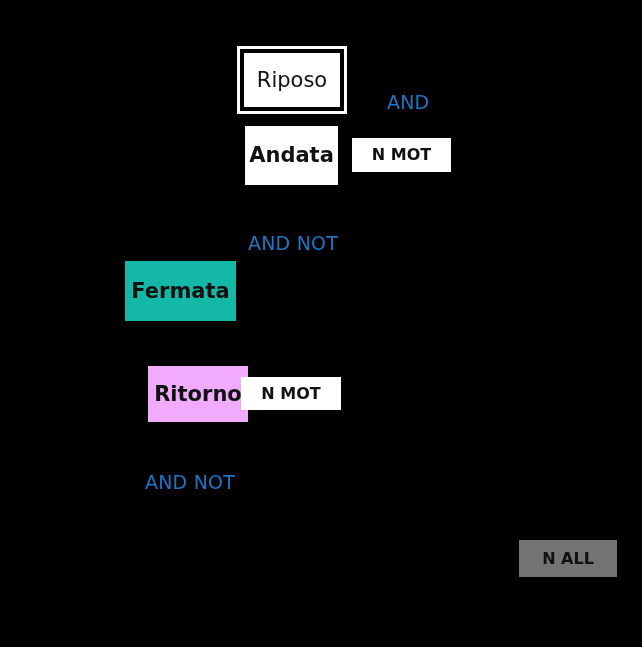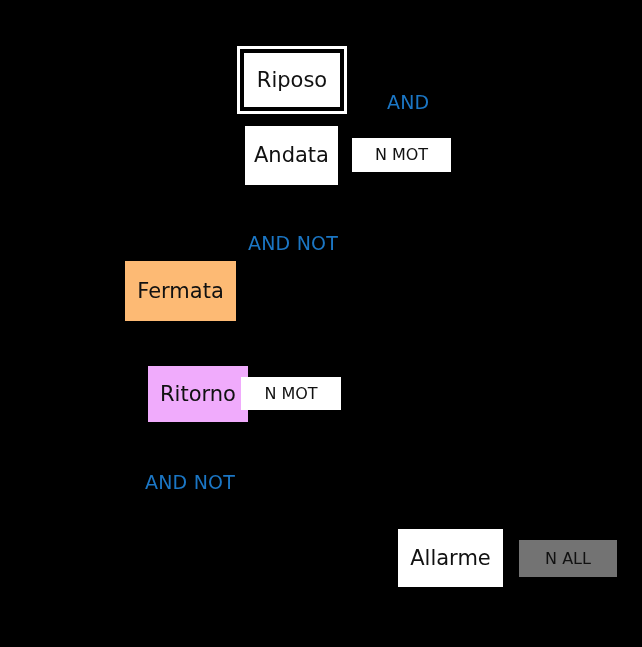--- a/index.html
+++ b/index.html
@@ -24,21 +24,21 @@
     color: #000000;
     display: flex;
     align-items: center;
     justify-content: center;
     line-height: 1;
     white-space: nowrap;
   }
   .node .node-label {
     display: block;
     color: #111111;
-    font-weight: 400;
+    font-weight: 700;
     text-align: right;
   }
   
   .state {
     font-size: 21px;
   }
   
   .signal {
     font-size: 16px;
   }
@@ -93,37 +93,34 @@
   </div>
 
   <div class="node signal" style="left: 352px; top: 138px; width: 99px; height: 34px; background: rgb(255, 255, 255); color: rgb(17, 17, 17);">
     <span class="node-label">N MOT</span>
   </div>
 
   <div class="connector" style="left: 248px; top: 234px; color: rgb(27, 118, 196);">
     <span>AND NOT</span>
   </div>
 
-  <div class="node state" style="left: 125px; top: 261px; width: 111px; height: 60px; background: #fdba74; color: rgb(17, 17, 17);">
+  <div class="node state" style="left: 125px; top: 261px; width: 111px; height: 60px; background: #14b8a6; color: rgb(17, 17, 17);">
     <span class="node-label">Fermata</span>
   </div>
 
   <div class="node state" style="left: 130px; top: 366px; width: 100px; height: 56px; background: #f0abfc; color: rgb(17, 17, 17); margin-left: 18px;">
     <span class="node-label">Ritorno</span>
   </div>
 
   <div class="node signal" style="left: 241px; top: 377px; width: 100px; height: 33px; background: rgb(255, 255, 255); color: rgb(17, 17, 17);">
     <span class="node-label">N MOT</span>
   </div>
 
   <div class="connector" style="left: 145px; top: 473px; color: rgb(27, 118, 196);">
     <span>AND NOT</span>
   </div>
 
-  <div class="node state" style="left: 398px; top: 529px; width: 105px; height: 58px; background: rgb(255, 255, 255); color: rgb(17, 17, 17);">
-    <span class="node-label">Allarme</span>
-  </div>
 
   <div class="node signal" style="left: 519px; top: 540px; width: 98px; height: 37px; background: #737373; color: rgb(17, 17, 17);">
     <span class="node-label">N ALL</span>
   </div>
 
 </div>
 
 </body></html>

